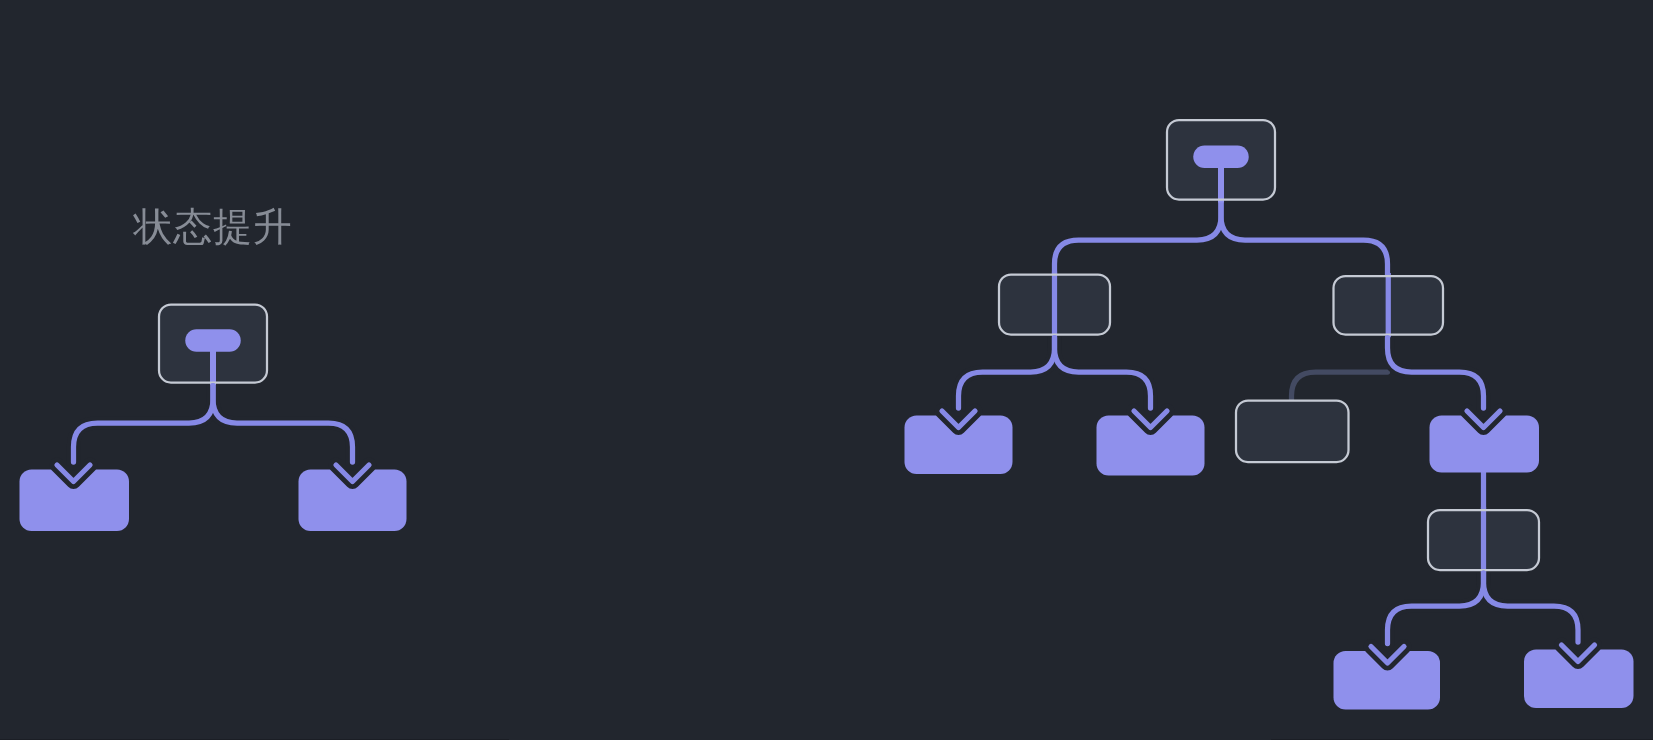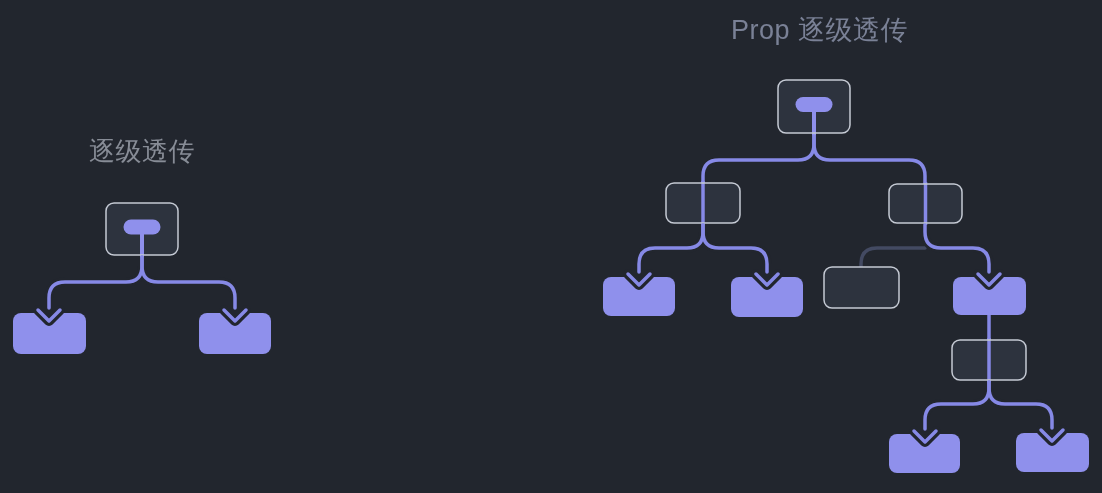--- a/index.html
+++ b/index.html
@@ -26,22 +26,21 @@
   #diagram-svg {
     position: absolute;
     left: 0;
     top: 0;
   }
 </style>
 </head>
 <body>
 
 <div id="canvas">
-  <div class="diagram-title" style="left: 89px; top: 137px; font-size: 26px; color: rgb(135, 140, 150);">逐级透传</div>
-  <div class="diagram-title" style="left: 731px; top: 15px; font-size: 27px; color: rgb(122, 129, 150);">Prop 逐级透传</div>
+  <div class="diagram-title" style="left: 89px; top: 137px; font-size: 26px; color: rgb(135, 140, 150);">状态提升</div>
   <svg id="diagram-svg" width="1102" height="493" viewBox="0 0 1102 493">
       <g>
         <g></g>
         <g>
           <g>
             <rect x="106" y="203" width="72" height="52" rx="8" fill="#2d333e"></rect>
             <path d="M142,231 V257" fill="none" stroke="#8f90ec" stroke-width="4" stroke-linecap="butt" stroke-linejoin="round"></path>
             <rect x="123.5" y="219.5" width="37" height="15" rx="7.5" fill="#8f90ec"></rect>
             <rect x="106" y="203" width="72" height="52" rx="8" fill="none" stroke="#c5cad4" stroke-width="1.5"></rect>
           </g>

